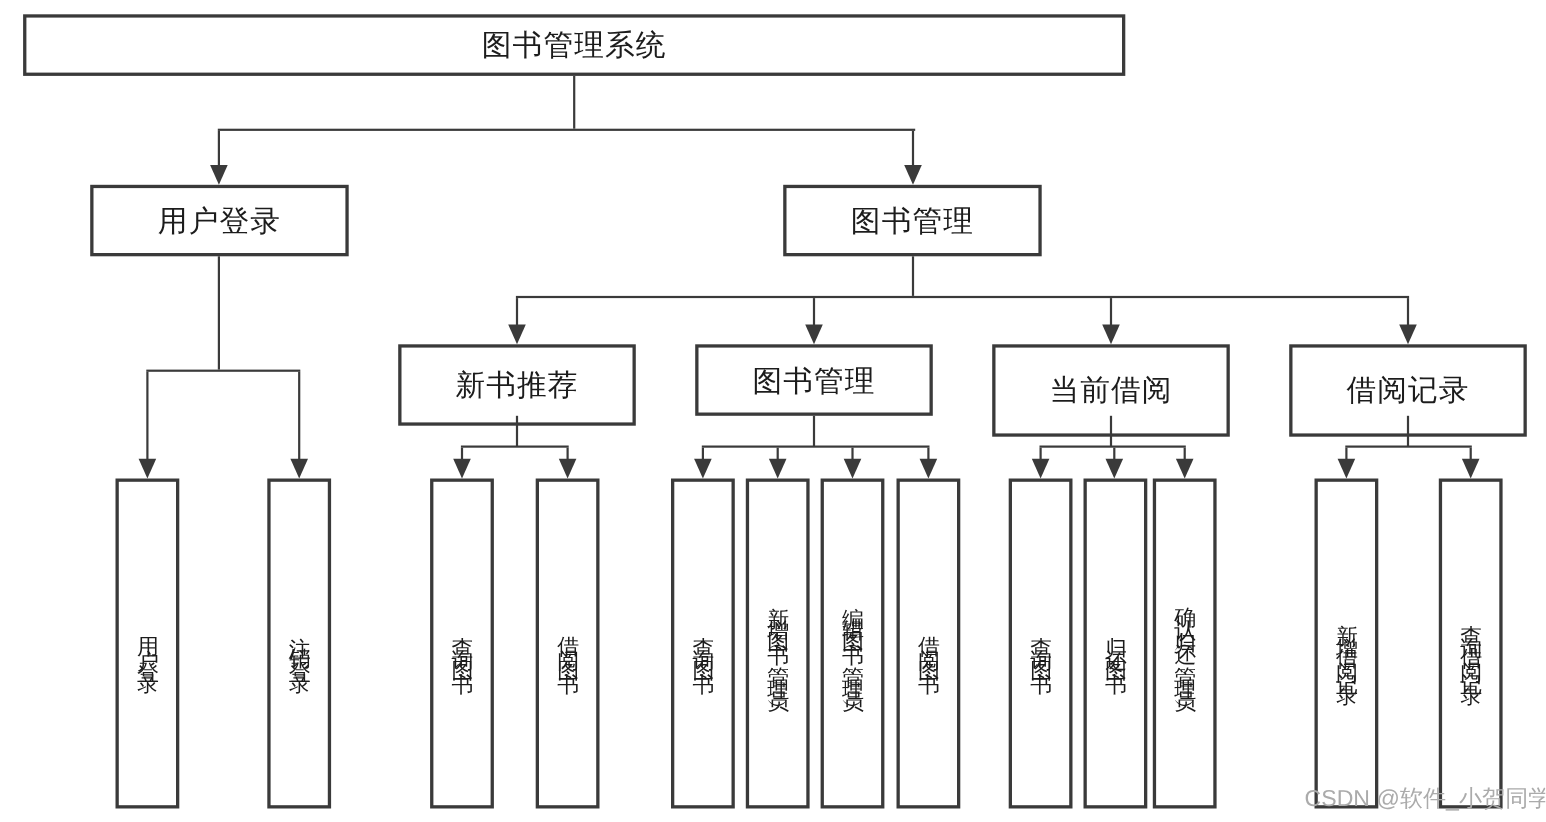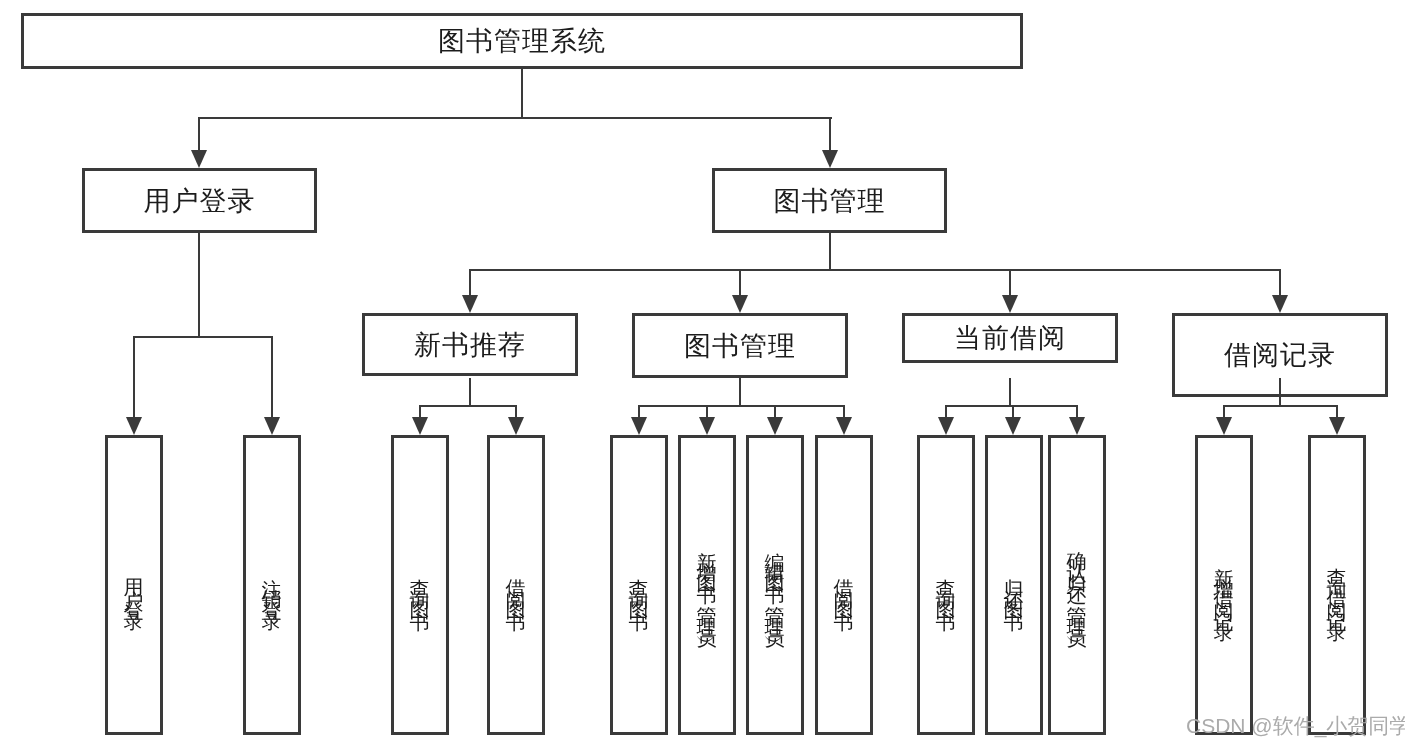--- a/index.html
+++ b/index.html
@@ -45,27 +45,27 @@
     <span class="hlabel">图书管理系统</span>
   </div>
 
   <div class="hbox" style="left:82px;top:168px;width:235px;height:65px">
     <span class="hlabel">用户登录</span>
   </div>
   <div class="hbox" style="left:712px;top:168px;width:235px;height:65px">
     <span class="hlabel">图书管理</span>
   </div>
 
-  <div class="hbox" style="left:362px;top:313px;width:216px;height:63px">
+  <div class="hbox" style="left:362px;top:313px;width:216px;height:74px">
     <span class="hlabel">新书推荐</span>
   </div>
   <div class="hbox" style="left:632px;top:313px;width:216px;height:65px">
     <span class="hlabel">图书管理</span>
   </div>
-  <div class="hbox" style="left:902px;top:313px;width:216px;height:50px">
+  <div class="hbox" style="left:902px;top:313px;width:216px;height:84px">
     <span class="hlabel">当前借阅</span>
   </div>
   <div class="hbox" style="left:1172px;top:313px;width:216px;height:84px">
     <span class="hlabel">借阅记录</span>
   </div>
 
   <div class="vbox" style="left:105px">
     <span class="vlabel">用户登录</span>
   </div>
   <div class="vbox" style="left:243px">

